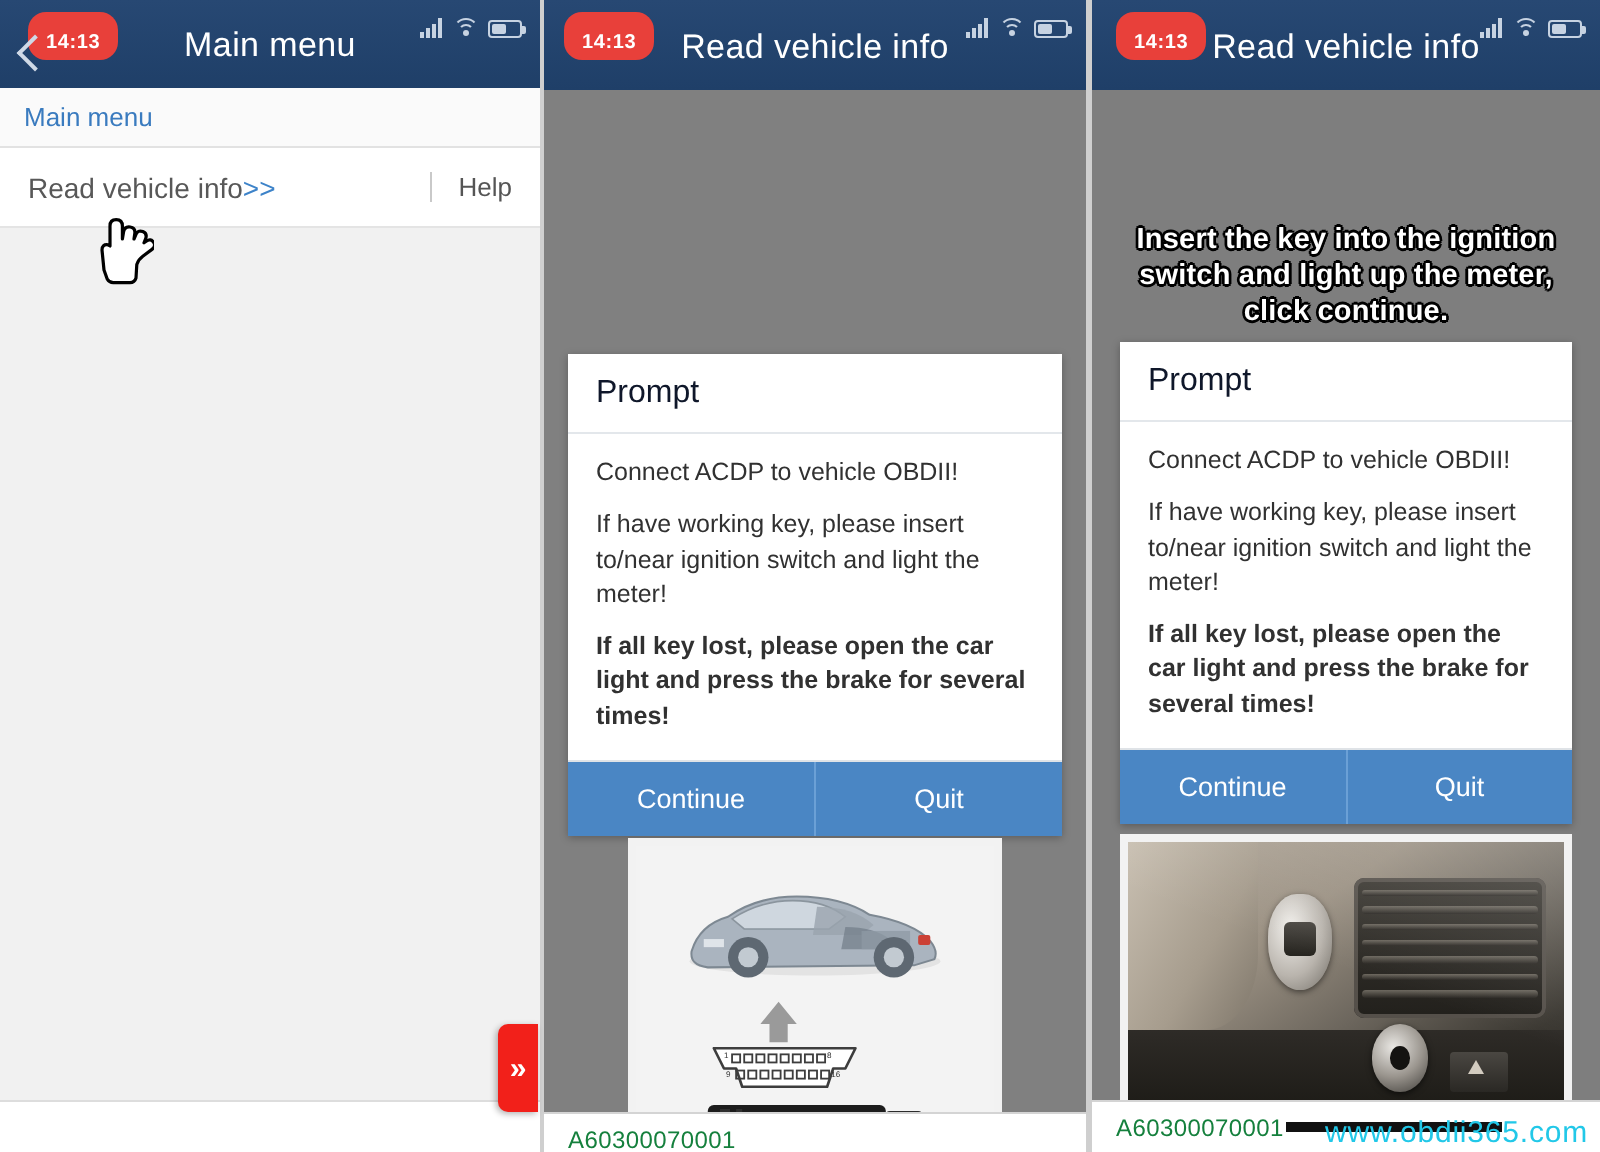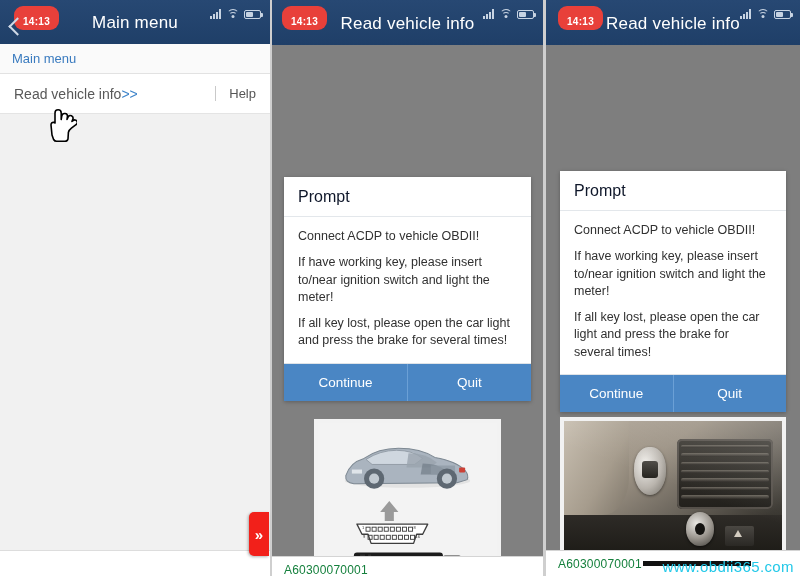--- a/index.html
+++ b/index.html
@@ -101,21 +101,21 @@
   }
 
   
   .dialog { position: absolute; background: #ffffff; box-shadow: 0 1px 4px rgba(0,0,0,.28); }
   #dlg-2 { left: 12px; right: 12px; top: 132px; }
   #dlg-3 { left: 14px; right: 14px; top: 126px; }
   .dlg-head { padding: 11px 14px 10px; border-bottom: 1px solid #e3e7eb; }
   .dlg-head .t { font-size: 16px; color: #0f172a; }
   .dlg-body { padding: 11px 14px 13px; }
   .dlg-body p { font-size: 12.5px; color: #313131; line-height: 1.38; margin-bottom: 9px; }
-  .dlg-body p:last-child { margin-bottom: 0; }
+  .dlg-body p:last-child { margin-bottom: 0; font-weight: bold; }
   .dlg-actions { display: flex; background: #4a86c4; border-top: 1px solid #dfe3e7; }
   .dlg-actions button {
     flex: 1; border: none; background: transparent; color: #ffffff;
     font-family: inherit; font-size: 13.5px; padding: 11px 0; cursor: pointer;
   }
   .dlg-actions button + button { border-left: 1px solid #6ba0d6; }
 
   
   .media-card { position: absolute; background: #f2f2f2; padding: 4px; }
   #media-2 { left: 42px; right: 42px; top: 374px; height: 185px; }
@@ -370,20 +370,21 @@
             <span></span>
           </div>
         <div class="ic-batt">
             <i></i>
           </div>
       </div>
     </div>
 
     <div class="body-gray">
 
+      <div class="headline">Insert the key into the ignition switch and light up the meter, click continue.</div>
 
       <div class="dialog" id="dlg-3">
         <div class="dlg-head">
           <div class="t">Prompt</div>
         </div>
         <div class="dlg-body">
           <p>Connect ACDP to vehicle OBDII!</p>
           <p>If have working key, please insert to/near ignition switch and light the meter!</p>
           <p>If all key lost, please open the car light and press the brake for several times!</p>
         </div>

